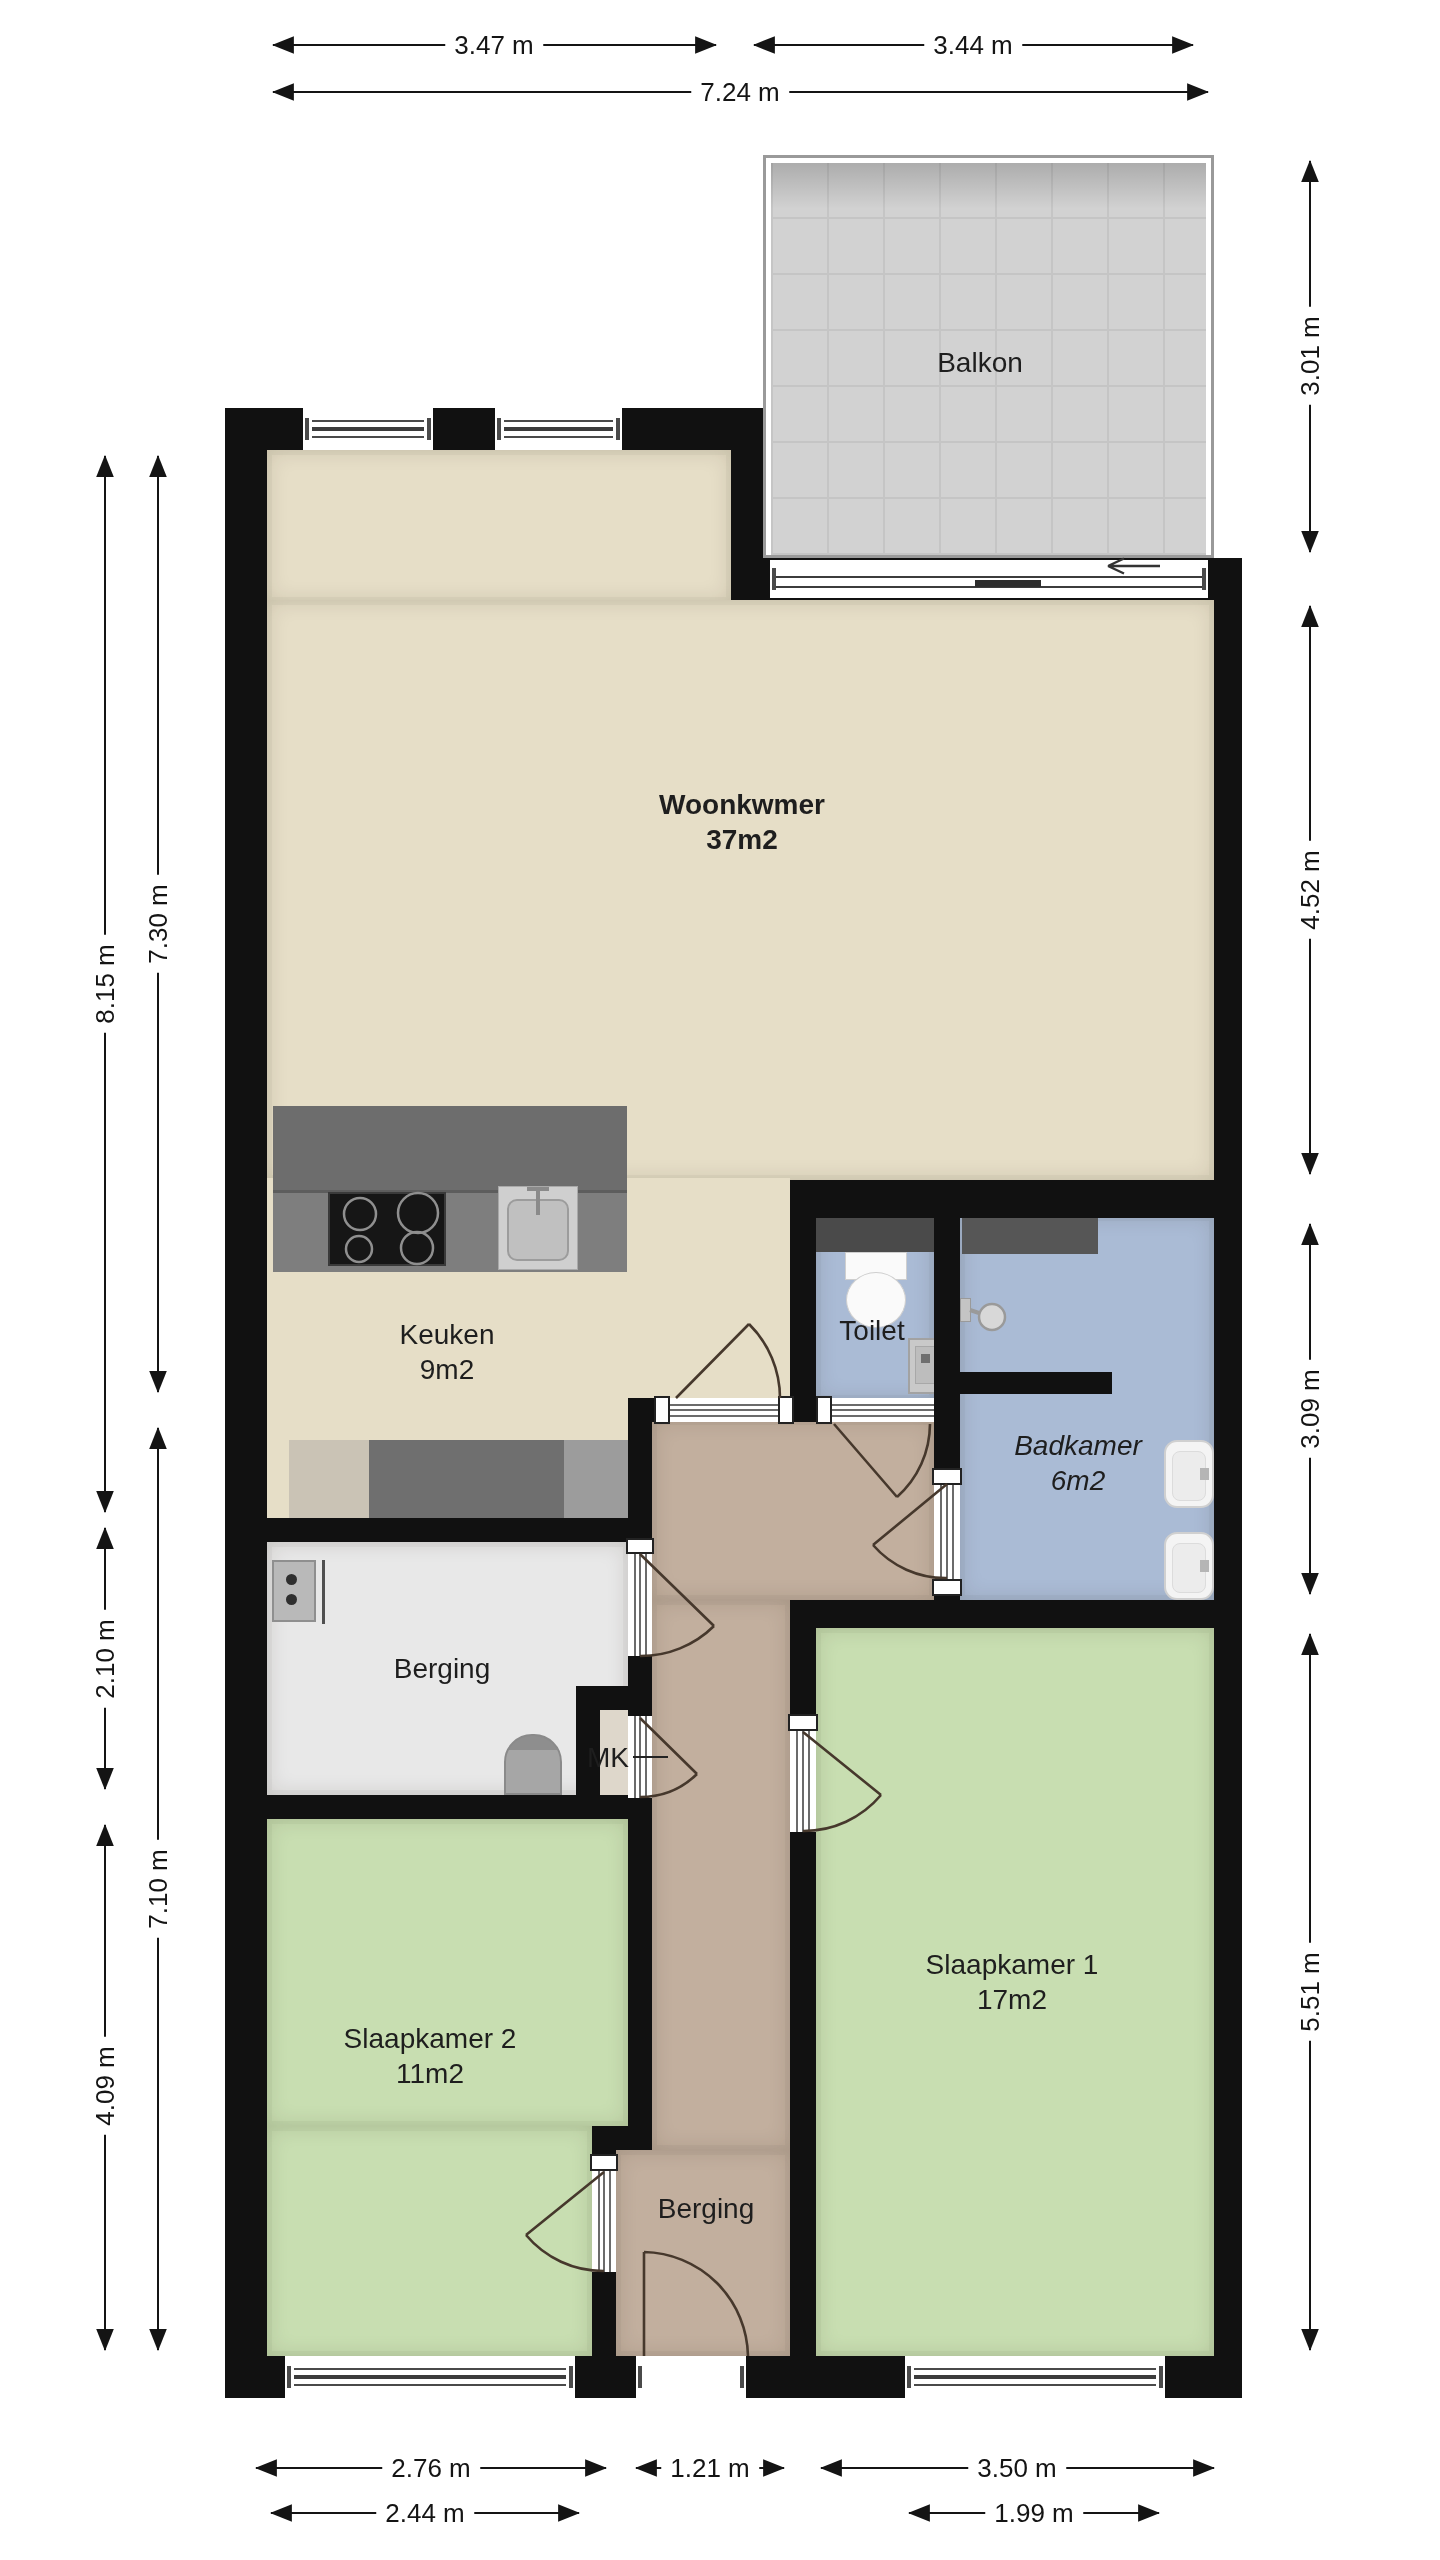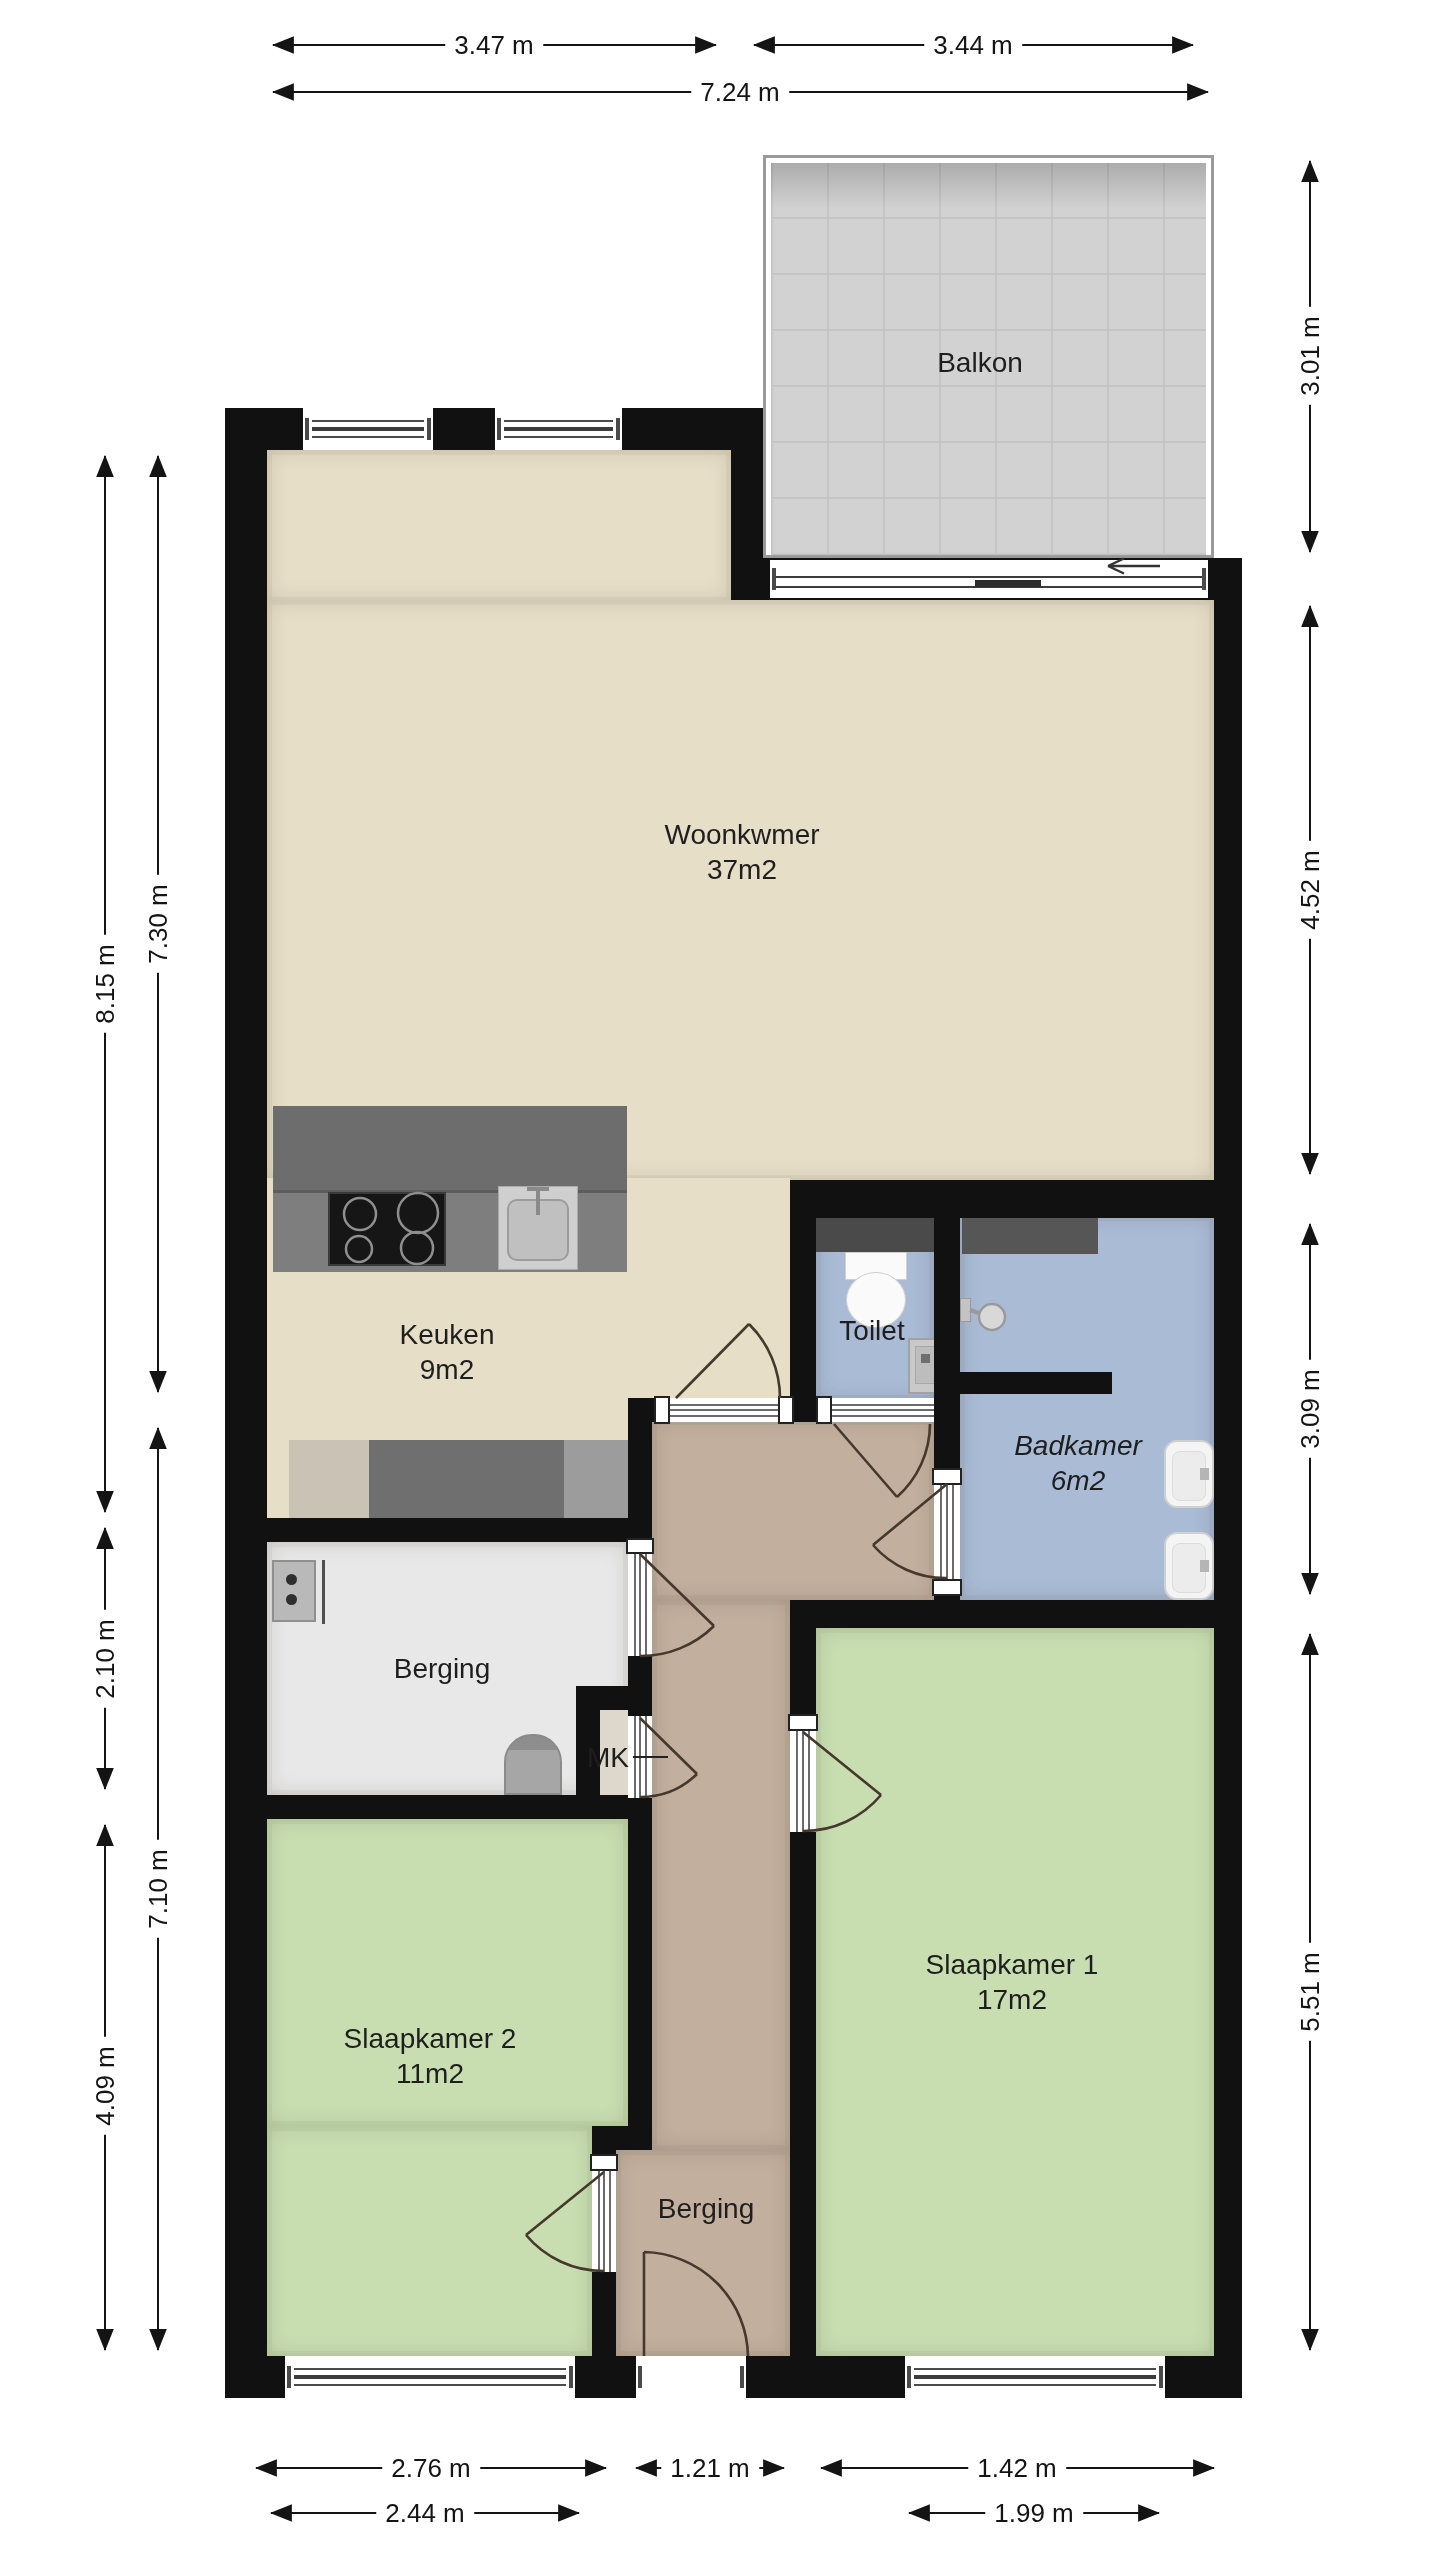--- a/index.html
+++ b/index.html
@@ -230,39 +230,39 @@
       <line x1="1310" y1="1634" x2="1310" y2="2350" marker-start="url(#ah)" marker-end="url(#ah)"></line>
     </g>
   </svg>
 
   <span class="dlabel" style="left:494px;top:45px;">3.47 m</span>
   <span class="dlabel" style="left:973px;top:45px;">3.44 m</span>
   <span class="dlabel" style="left:740px;top:92px;">7.24 m</span>
 
   <span class="dlabel" style="left:431px;top:2468px;">2.76 m</span>
   <span class="dlabel" style="left:710px;top:2468px;">1.21 m</span>
-  <span class="dlabel" style="left:1017px;top:2468px;">1.42 m</span>
+  <span class="dlabel" style="left:1017px;top:2468px;">3.50 m</span>
   <span class="dlabel" style="left:425px;top:2513px;">2.44 m</span>
   <span class="dlabel" style="left:1034px;top:2513px;">1.99 m</span>
 
   <span class="dlabel v" style="left:105px;top:984px;">8.15 m</span>
   <span class="dlabel v" style="left:158px;top:924px;">7.30 m</span>
   <span class="dlabel v" style="left:105px;top:1659px;">2.10 m</span>
   <span class="dlabel v" style="left:158px;top:1889px;">7.10 m</span>
   <span class="dlabel v" style="left:105px;top:2086px;">4.09 m</span>
 
   <span class="dlabel v" style="left:1310px;top:356px;">3.01 m</span>
   <span class="dlabel v" style="left:1310px;top:890px;">4.52 m</span>
   <span class="dlabel v" style="left:1310px;top:1409px;">3.09 m</span>
   <span class="dlabel v" style="left:1310px;top:1992px;">5.51 m</span>
 
   <div class="rlabel" style="left:980px;top:362px;">
     <span>Balkon</span>
   </div>
-  <div class="rlabel" style="left:742px;top:852px;">
+  <div class="rlabel" style="left:742px;top:822px;font-weight:bold;">
     <span>Woonkwmer</span><br>
     <span class="area">37m2</span>
   </div>
   <div class="rlabel" style="left:447px;top:1352px;">
     <span>Keuken</span><br>
     <span class="area">9m2</span>
   </div>
   <div class="rlabel" style="left:872px;top:1330px;">
     <span>Toilet</span>
   </div>

